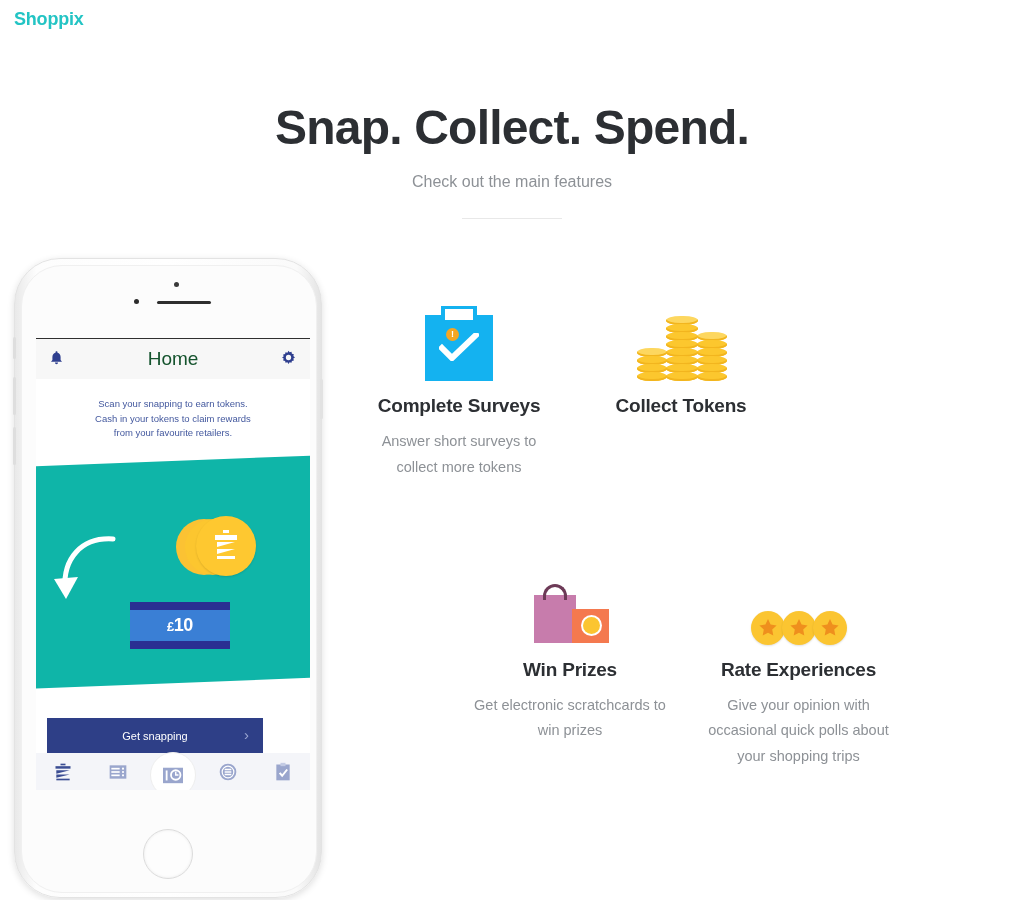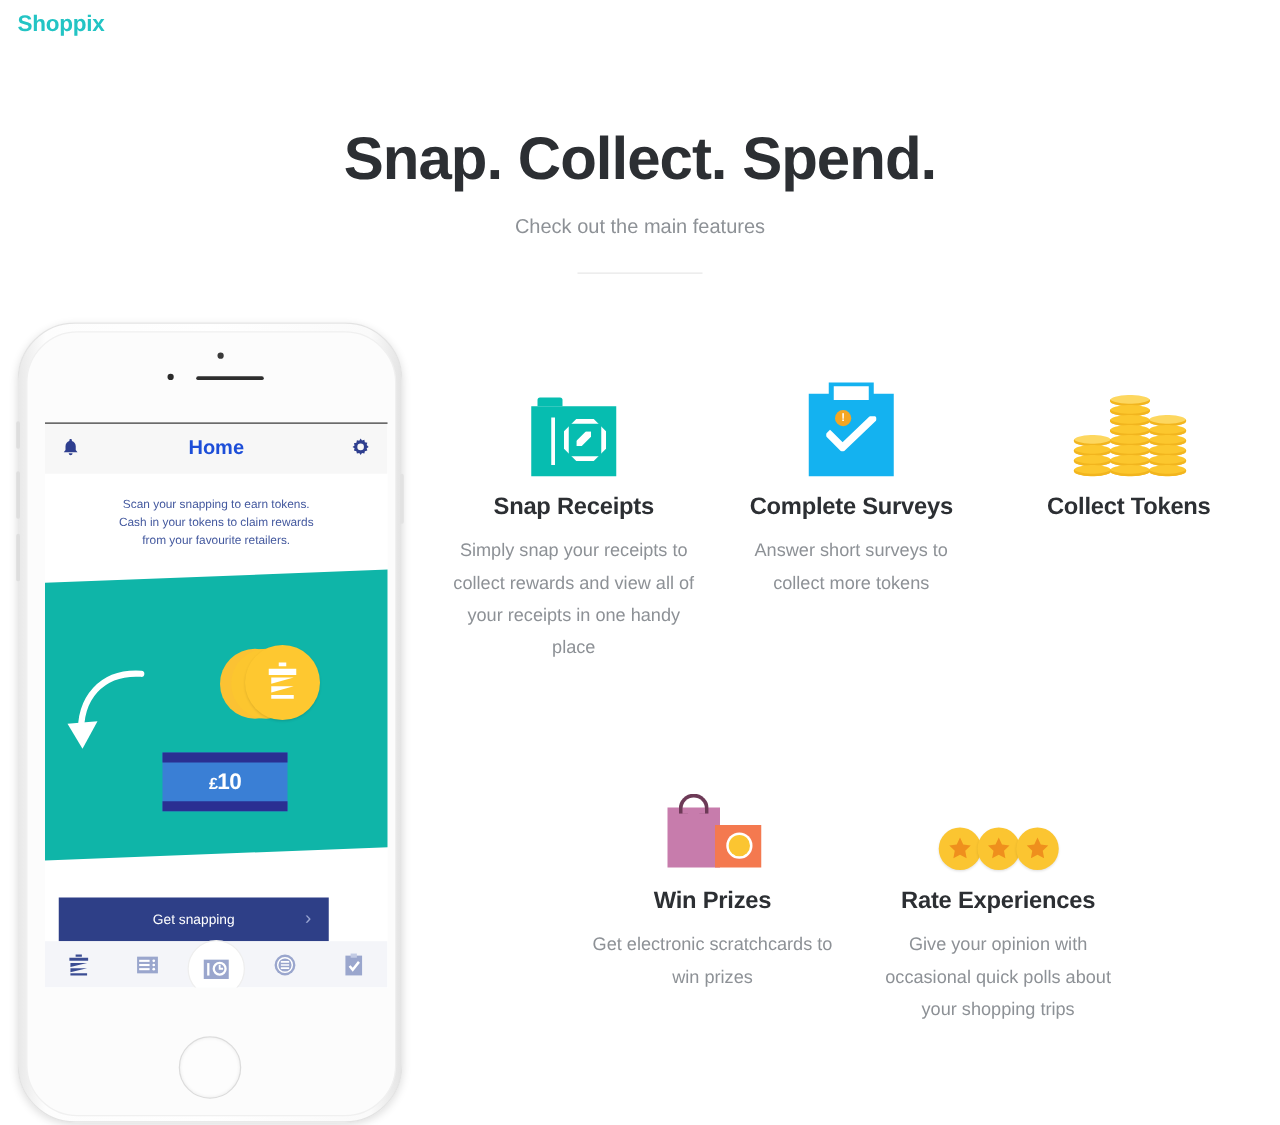--- a/index.html
+++ b/index.html
@@ -88,21 +88,21 @@
     width: 274px; height: 452px;
     background: #ffffff;
     overflow: hidden;
     border-top: 1px solid #2f2f2f;
   }
   .app-bar {
     position: relative; height: 40px;
     background: #f7f7f7;
     display: flex; align-items: center; justify-content: center;
   }
-  .app-bar-title { font-size: 16px; color: #1d4ed8; font-weight: bold; }
+  .app-bar-title { font-size: 19px; color: #14532d; }
   .bell-icon { position: absolute; left: 13px; top: 11px; }
   .gear-icon { position: absolute; right: 13px; top: 10px; }
 
   .app-copy {
     padding: 18px 22px 0 22px;
     text-align: center;
     font-size: 9.5px; line-height: 1.55;
     color: #43589e;
   }
 
@@ -332,32 +332,20 @@
     </div>
 
   </div>
   <div class="home-button"></div>
 </div>
 
 <div class="features">
 
   <div class="frow">
 
-    <div class="fcard">
-      <div class="ficon">
-        <div class="ic-camera">
-            <div class="tab"></div>
-            <div class="bar"></div>
-            <div class="oct"></div>
-            <div class="leaf"></div>
-          </div>
-      </div>
-      <div class="ftitle">Snap Receipts</div>
-      <div class="fdesc">Simply snap your receipts to collect rewards and view all of your receipts in one handy place</div>
-    </div>
 
     <div class="fcard">
       <div class="ficon">
         <div class="ic-clip">
           <div class="top"></div>
             <div class="topw"></div>
           <div class="badge">
               <span>!</span>
             </div>
           <svg class="check" viewBox="0 0 40 28">

